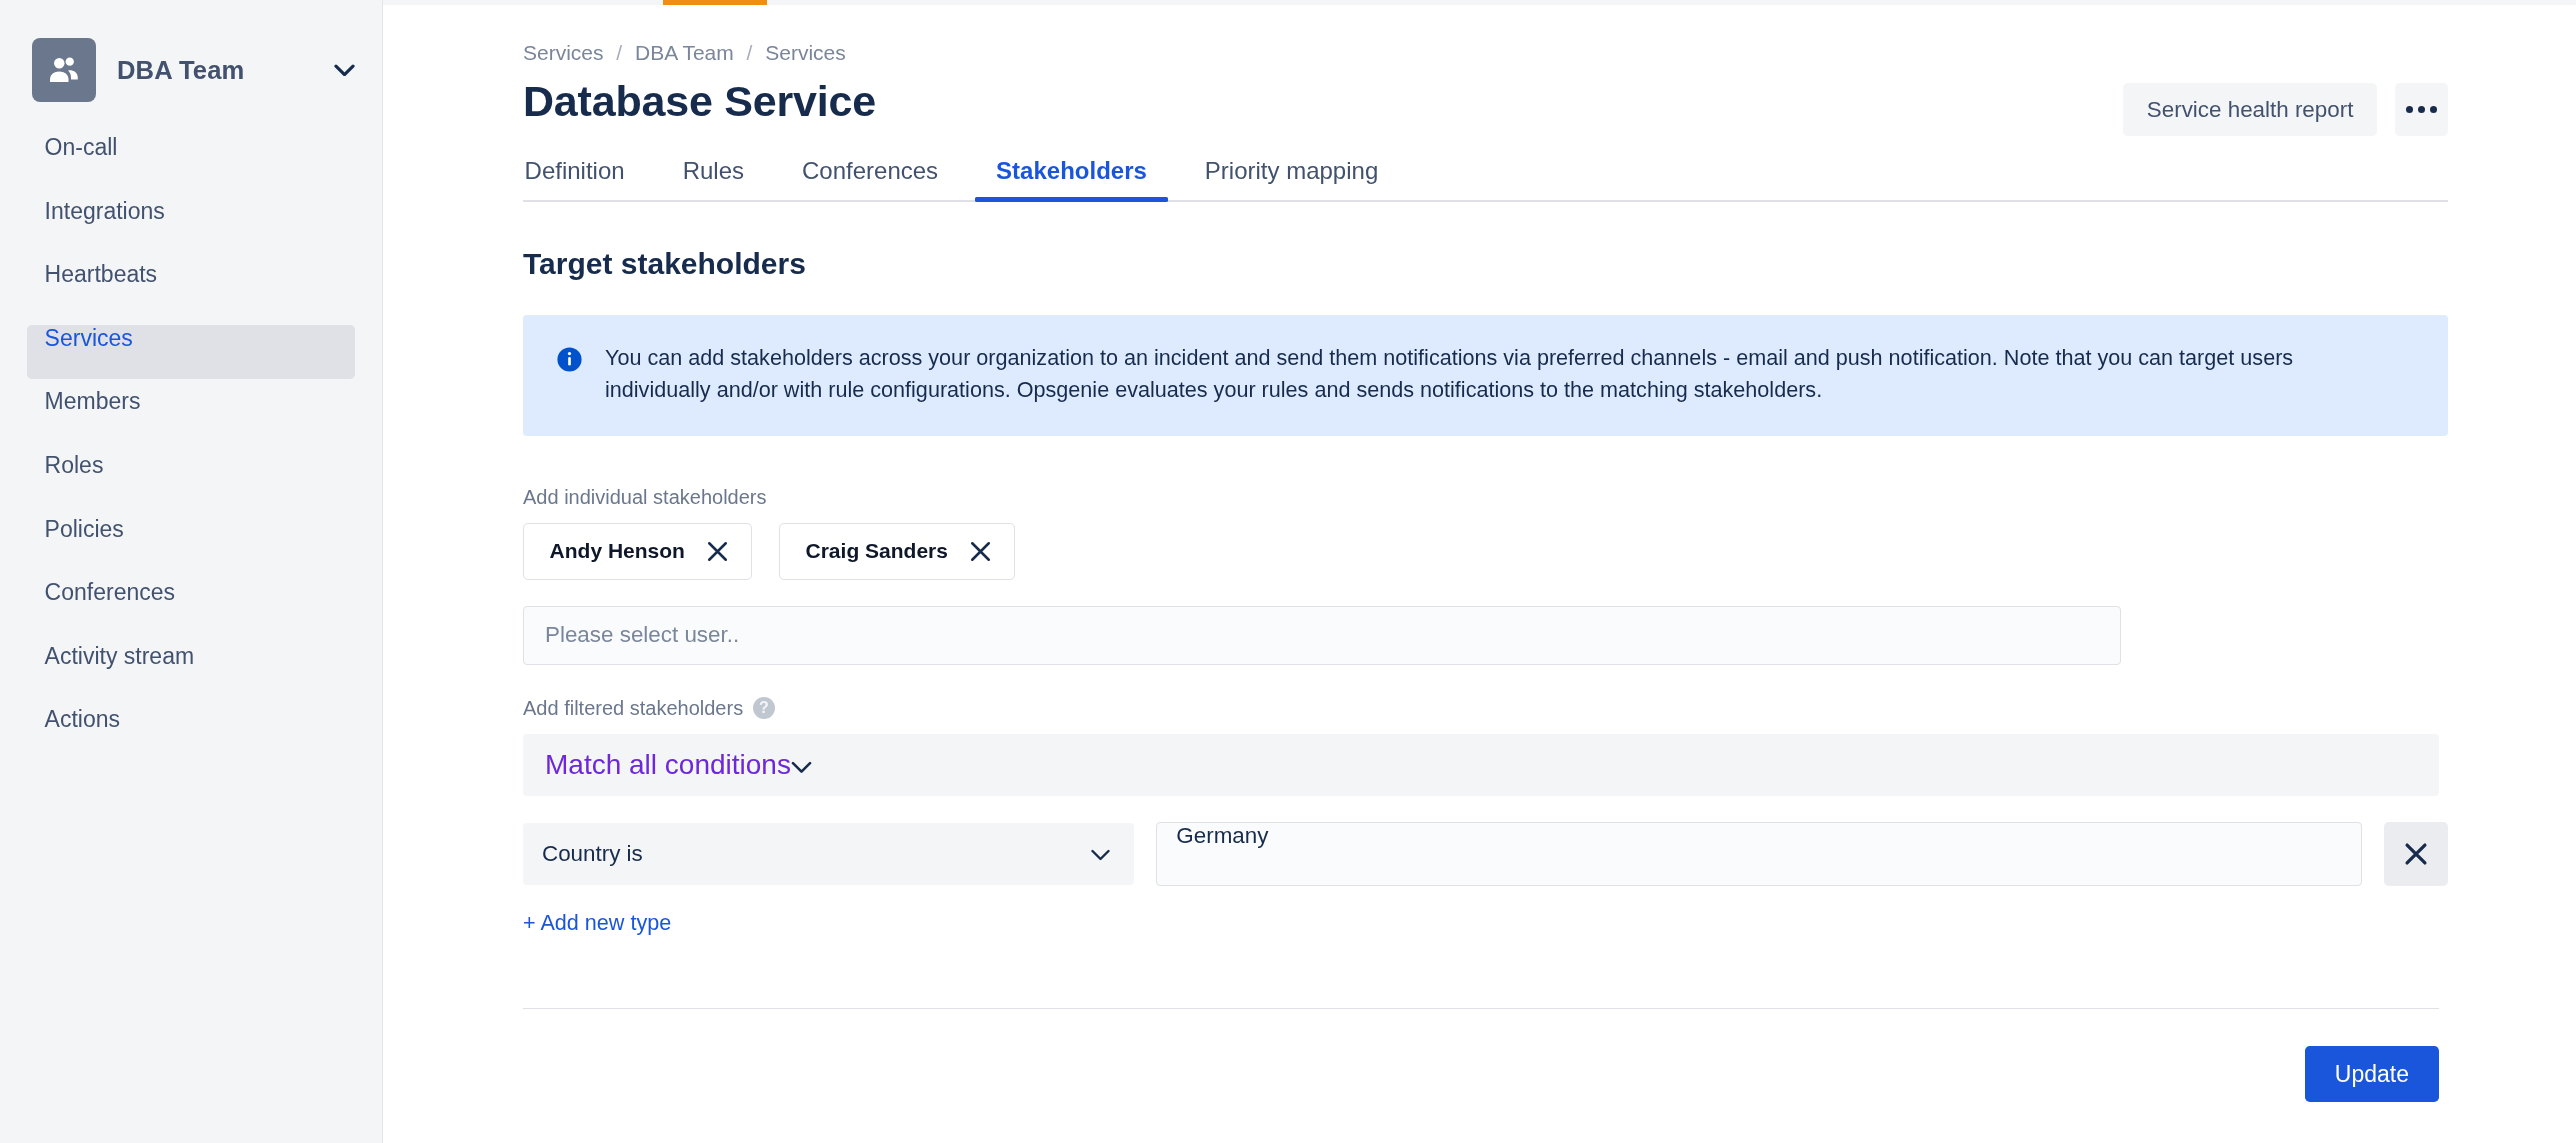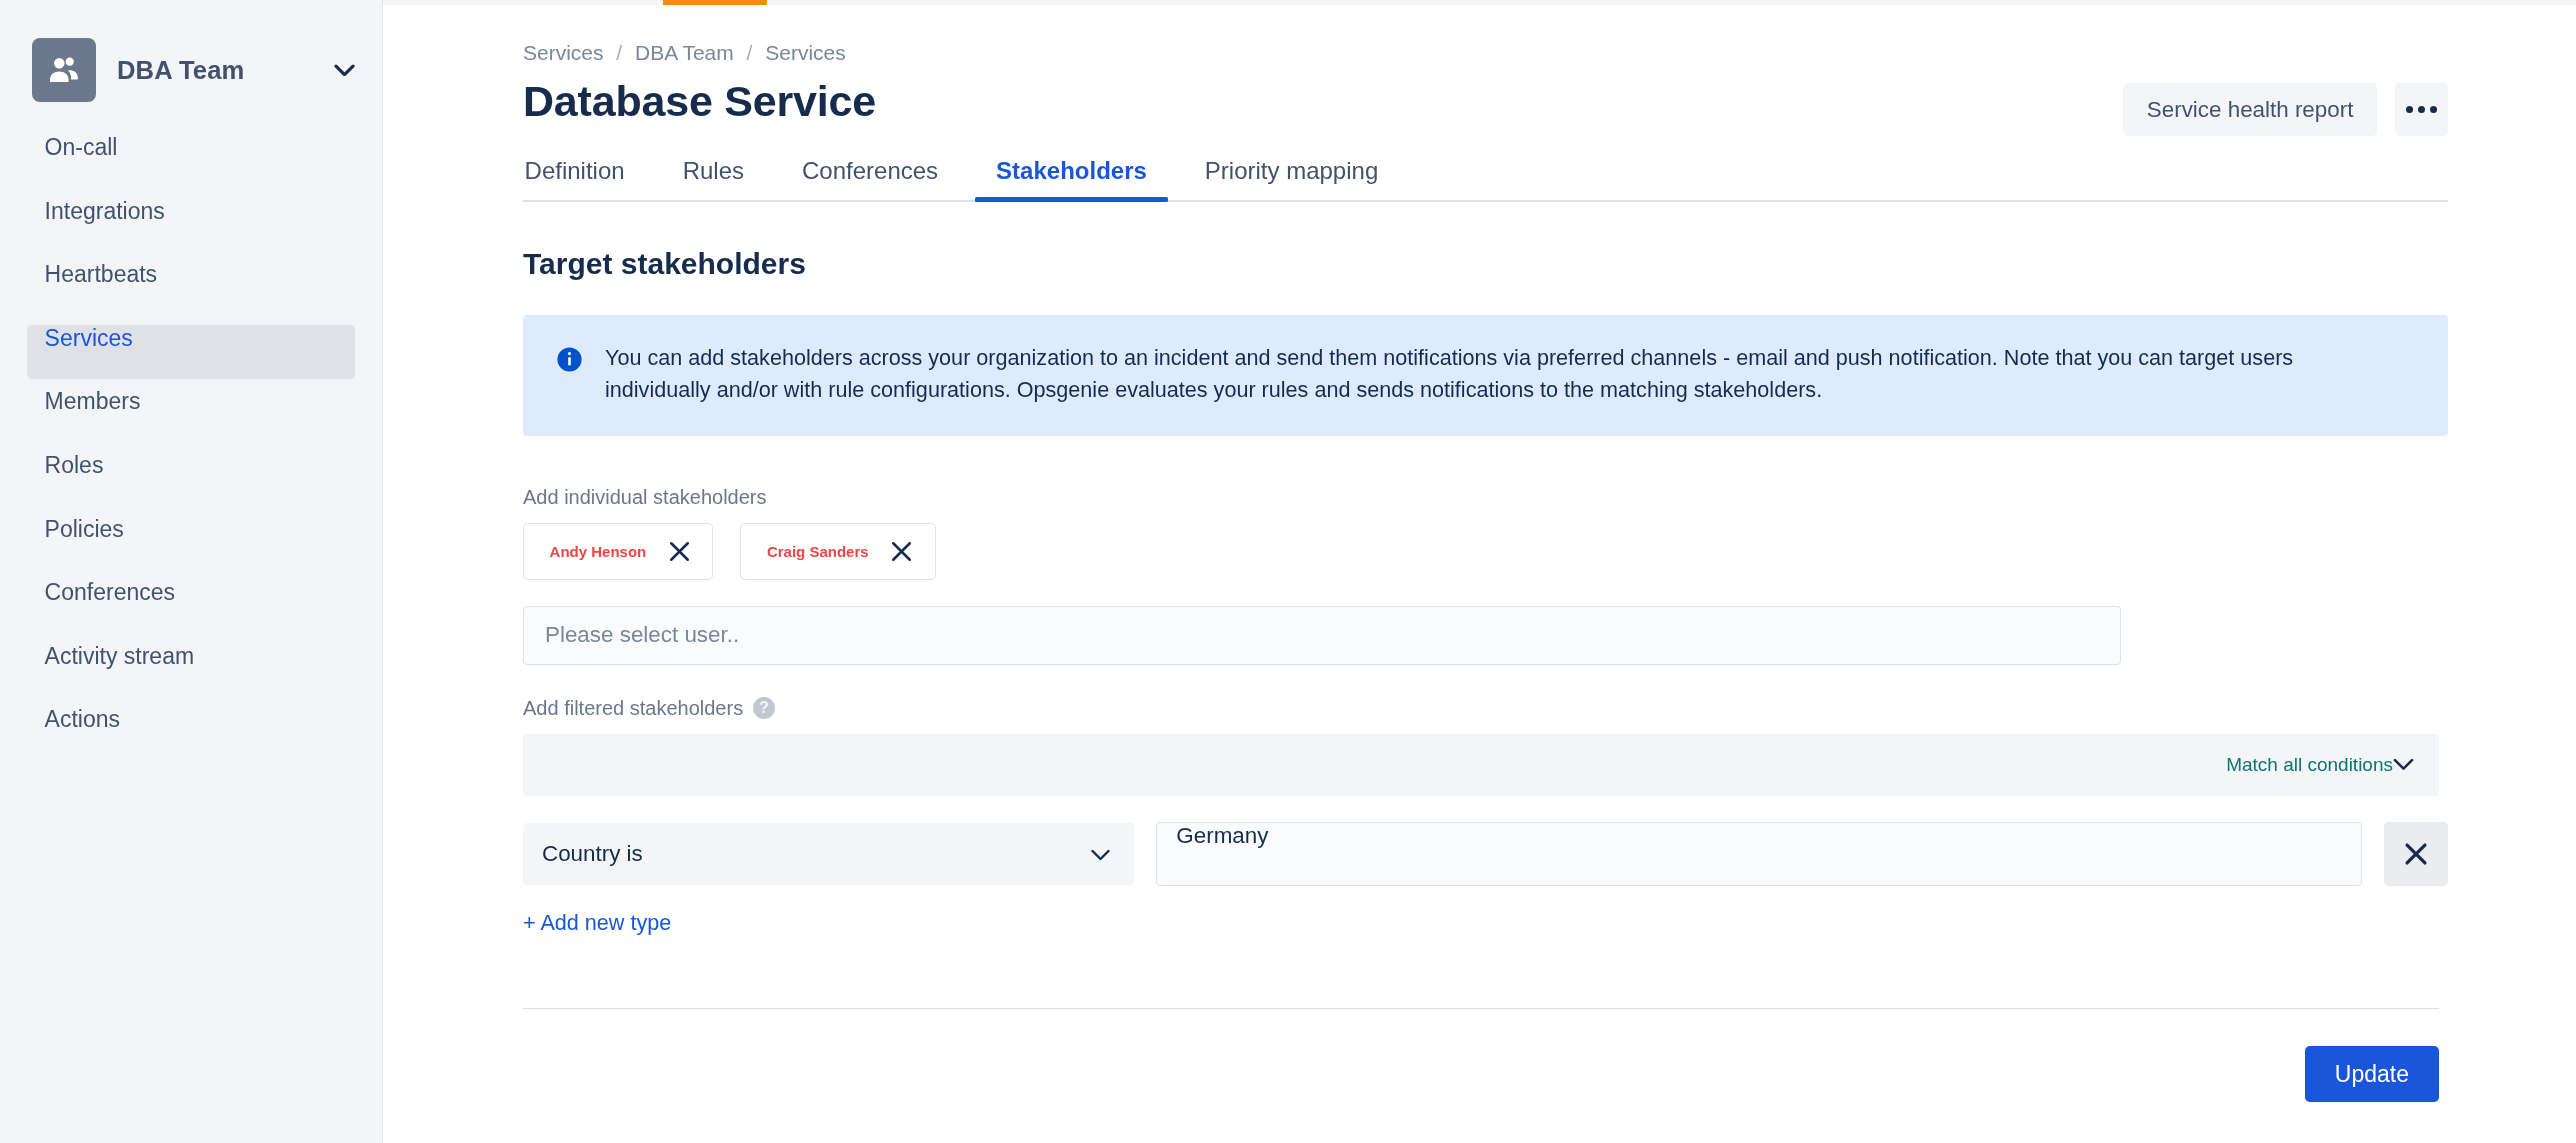--- a/index.html
+++ b/index.html
@@ -276,23 +276,23 @@
     border: 0.8px solid #dfe1e6;
     border-radius: 4.8px;
     height: 57px;
     display: flex;
     align-items: center;
     padding: 0 21px 0 25.6px;
     background: #ffffff;
     gap: 21px;
   }
   .chip-label {
-    font-size: 15px;
+    font-size: 21px;
     font-weight: 700;
-    color: #ef4444;
+    color: #0f172a;
     white-space: nowrap;
   }
   .chip-close {
     cursor: pointer;
     display: flex;
     align-items: center;
     justify-content: center;
     width: 24px; height: 24px;
   }
 
@@ -313,24 +313,24 @@
   }
 
   .select-box {
     width: 1916px;
     height: 62px;
     background: #f4f5f7;
     border: 0.8px solid transparent;
     border-radius: 4px;
     display: flex;
     align-items: center;
-    justify-content: flex-end;
+    justify-content: flex-start;
     padding: 0 24px 0 21px;
-    font-size: 19px;
-    color: #0f766e;
+    font-size: 28px;
+    color: #6d28d9;
     cursor: pointer;
     margin-bottom: 25.6px;
   }
 
   .cond-row {
     display: flex;
     align-items: center;
     gap: 0;
     margin-bottom: 24px;
   }

